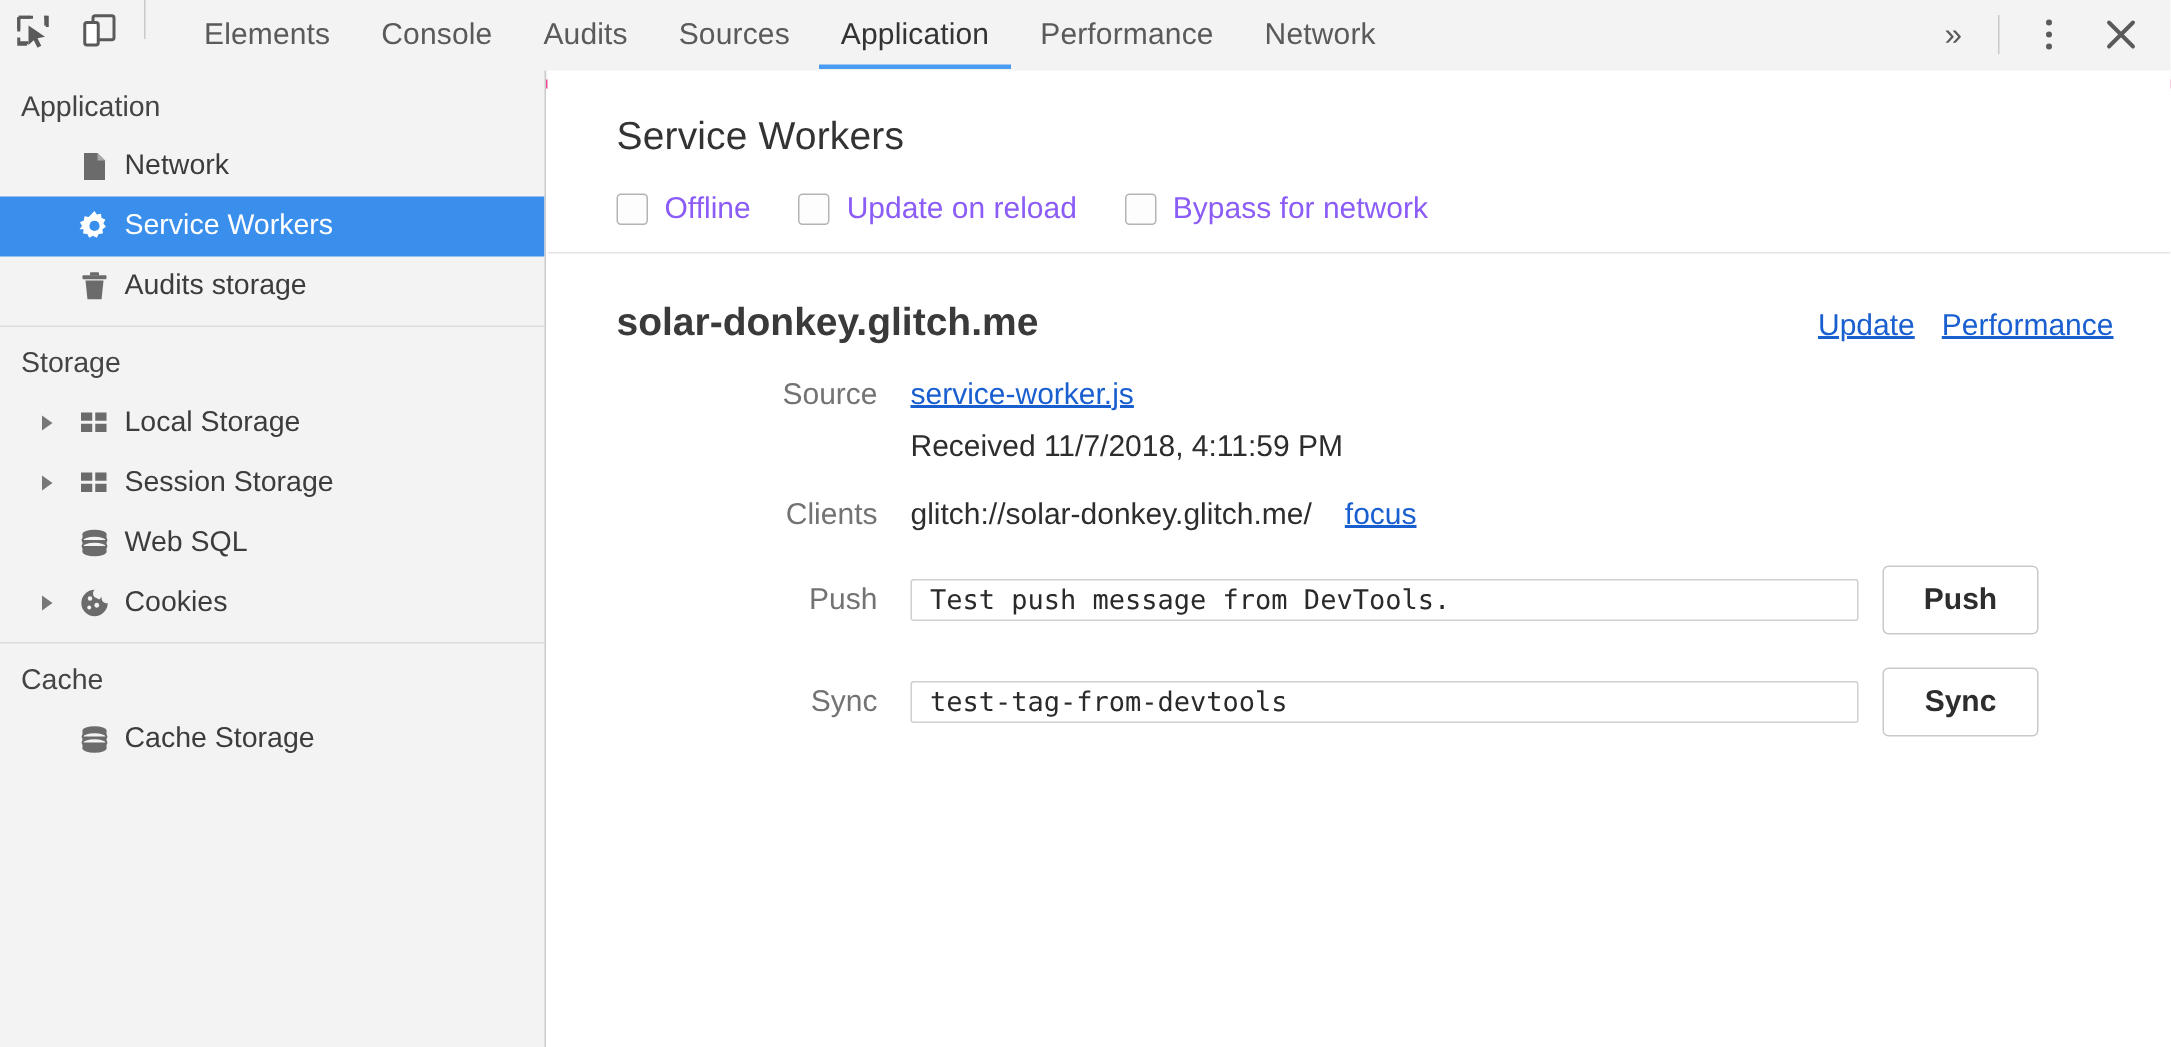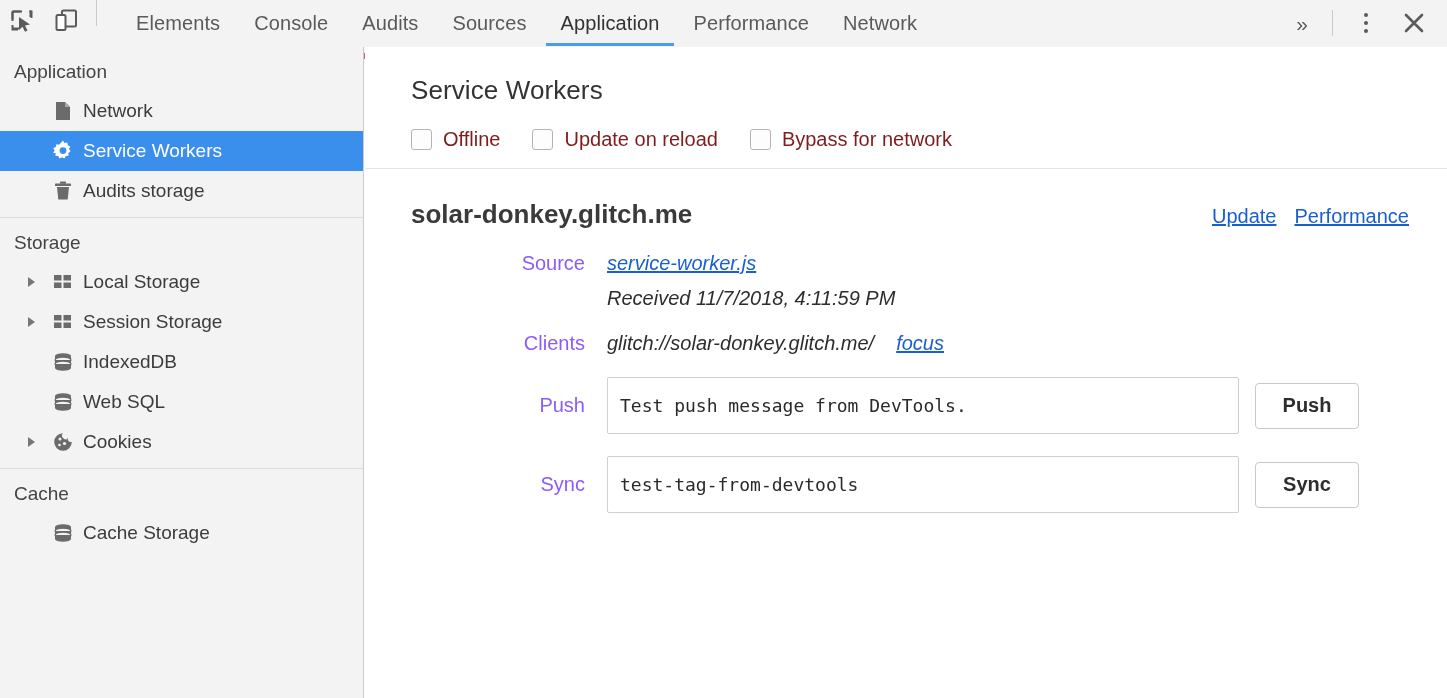--- a/index.html
+++ b/index.html
@@ -165,21 +165,21 @@
     align-items: center;
     padding: 18px 0 0 46px;
     height: 48px;
   }
   .opt {
     display: flex;
     align-items: center;
     margin-right: 32px;
     cursor: pointer;
     font-size: 20px;
-    color: #7f1d1d;
+    color: #8b5cf6;
     white-space: nowrap;
   }
   .cbox {
     width: 21px; height: 21px;
     border: 1px solid #b4b4b4;
     border-radius: 3px;
     background: #fdfdfd;
     margin-right: 11px;
     flex: 0 0 21px;
   }
@@ -218,49 +218,48 @@
     display: flex;
     align-items: center;
     padding-top: 22px;
   }
   .field-label {
     width: 196px;
     flex: 0 0 196px;
     text-align: right;
     padding-right: 22px;
     font-size: 20px;
-    color: #8b5cf6;
+    color: #737373;
     white-space: nowrap;
   }
   .field-value {
     font-size: 20px;
     color: #2d2d2d;
     display: flex;
     align-items: flex-start;
     white-space: nowrap;
-    font-style: italic;
   }
   .subrow {
     display: flex;
     align-items: center;
     padding-top: 12px;
   }
   .subrow .field-label { visibility: hidden; }
 
   .status-dot {
     width: 16px; height: 16px;
     border-radius: 50%;
     background: #4caa50;
     margin-right: 12px;
     flex: 0 0 16px;
   }
   .gap-link { margin-left: 22px; }
 
   .text-input {
-    height: 57px;
+    height: 28px;
     border: 1px solid #d0d0d0;
     border-radius: 2px;
     background: #ffffff;
     display: flex;
     align-items: center;
     padding: 0 12px;
     font-family: "DejaVu Sans Mono", monospace;
     font-size: 18px;
     color: #2a2a2a;
     white-space: nowrap;
@@ -400,37 +399,20 @@
         <svg width="22" height="20" viewBox="0 0 22 20">
           <rect x="2" y="3" width="7.5" height="5.5" fill="#6b6b6b"></rect>
           <rect x="11.5" y="3" width="7.5" height="5.5" fill="#6b6b6b"></rect>
           <rect x="2" y="10.5" width="7.5" height="5.5" fill="#6b6b6b"></rect>
           <rect x="11.5" y="10.5" width="7.5" height="5.5" fill="#6b6b6b"></rect>
         </svg>
       </span>
       <span class="sb-label">Session Storage</span>
     </div>
 
-    <div class="sb-item">
-      <span class="sb-arrow"></span>
-      <span class="sb-icon">
-        <svg width="22" height="22" viewBox="0 0 22 22">
-          <ellipse cx="11" cy="5" rx="8" ry="2.8" fill="#6b6b6b"></ellipse>
-          <rect x="3" y="5" width="16" height="4" fill="#6b6b6b"></rect>
-          <ellipse cx="11" cy="9" rx="8" ry="2.8" fill="#f3f3f3"></ellipse>
-          <ellipse cx="11" cy="9" rx="8" ry="2.8" fill="none" stroke="#6b6b6b" stroke-width="1.2"></ellipse>
-          <rect x="3" y="9" width="16" height="4" fill="#6b6b6b"></rect>
-          <ellipse cx="11" cy="13" rx="8" ry="2.8" fill="#f3f3f3"></ellipse>
-          <ellipse cx="11" cy="13" rx="8" ry="2.8" fill="none" stroke="#6b6b6b" stroke-width="1.2"></ellipse>
-          <rect x="3" y="13" width="16" height="4" fill="#6b6b6b"></rect>
-          <ellipse cx="11" cy="17" rx="8" ry="2.8" fill="#6b6b6b"></ellipse>
-        </svg>
-      </span>
-      <span class="sb-label">IndexedDB</span>
-    </div>
 
     <div class="sb-item">
       <span class="sb-arrow"></span>
       <span class="sb-icon">
         <svg width="22" height="22" viewBox="0 0 22 22">
           <ellipse cx="11" cy="5" rx="8" ry="2.8" fill="#6b6b6b"></ellipse>
           <rect x="3" y="5" width="16" height="4" fill="#6b6b6b"></rect>
           <ellipse cx="11" cy="9" rx="8" ry="2.8" fill="#f3f3f3"></ellipse>
           <ellipse cx="11" cy="9" rx="8" ry="2.8" fill="none" stroke="#6b6b6b" stroke-width="1.2"></ellipse>
           <rect x="3" y="9" width="16" height="4" fill="#6b6b6b"></rect>

